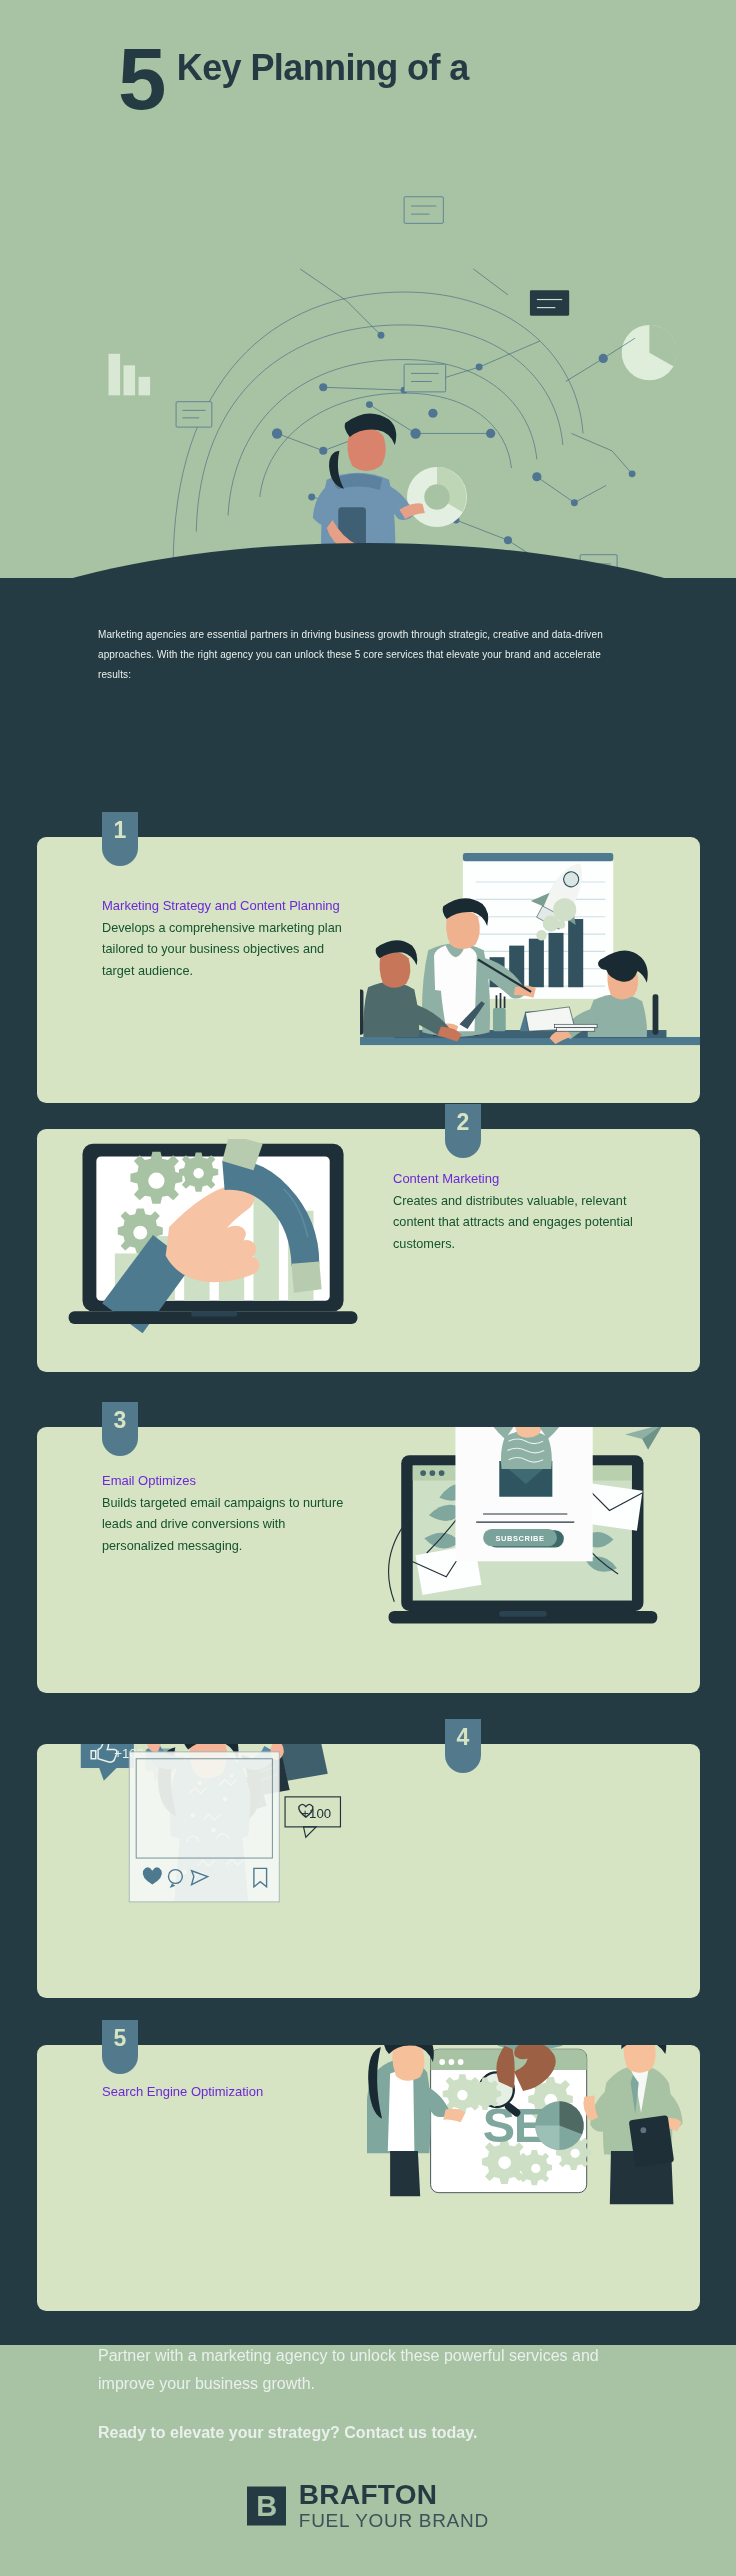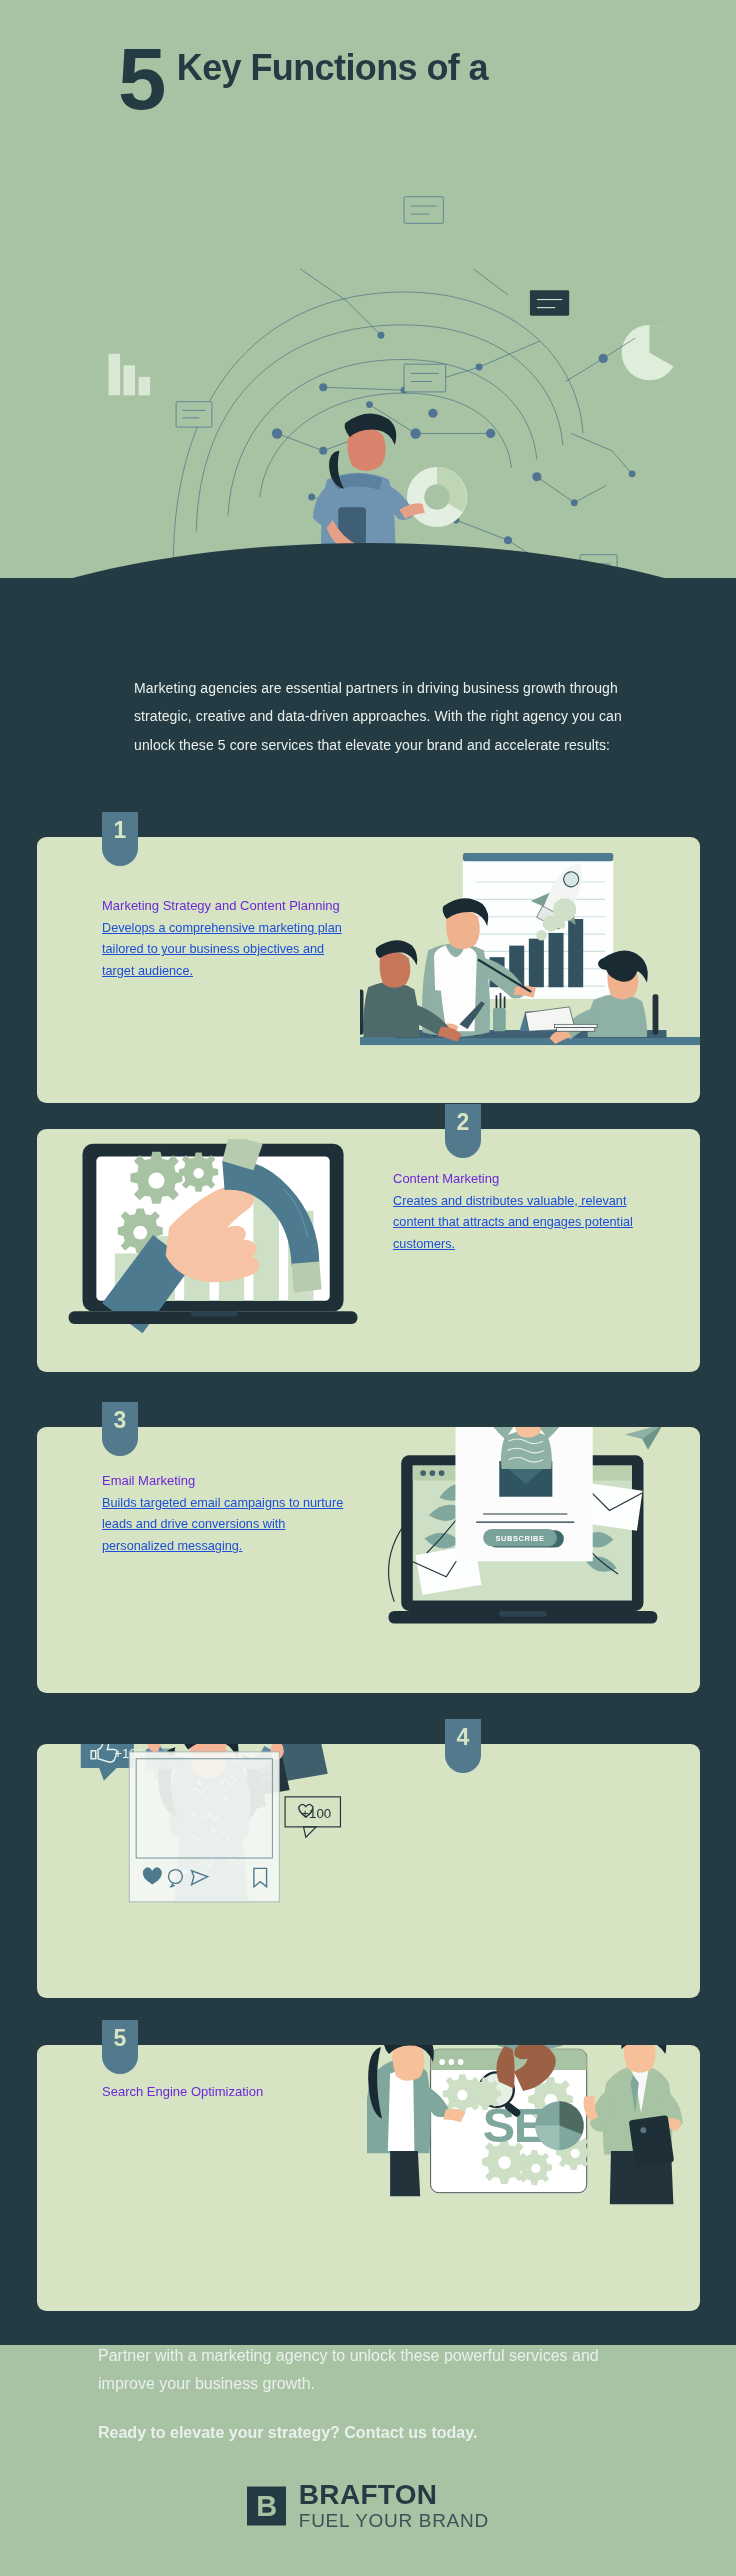--- a/index.html
+++ b/index.html
@@ -29,41 +29,41 @@
 
   
   .dark-band { position:absolute; left:0; top:578px; width:736px; height:1767px; background:#253b44; }
   .dark-cap {
     position:absolute; left:-92px; top:543px; width:921px; height:150px;
     background:#253b44; border-radius:50% 50% 0 0 / 100% 100% 0 0;
   }
 
   
   .intro {
-    position:absolute; left:98px; top:674px; width:520px;
-    color:#e9f0ec; font-size:14px; line-height:2.02; letter-spacing:0.1px;margin-left:36px;
+    position:absolute; left:98px; top:625px; width:520px;
+    color:#e9f0ec; font-size:10px; line-height:2.02; letter-spacing:0.1px;
   }
 
   
   .card {
     position:absolute; background:#d6e4c3; border-radius:9.2px; overflow:visible;
   }
   .card-inner { position:absolute; inset:0; border-radius:9.2px; overflow:hidden; }
   .badge {
     position:absolute; width:36px; height:54px; background:#527a8c;
     border-radius:0 0 18px 18px; display:flex; align-items:flex-start; justify-content:center;
     padding-top:7px; z-index:6;
   }
   .badge span { font-size:23px; font-weight:700; color:#d6e4c3; line-height:1; }
 
   .card-text { position:absolute; z-index:5; }
   .card-title {
     font-size:13px; font-weight:400; color:#6d28d9; line-height:1.24; margin-bottom:3.5px;
   }
-  .card-desc { font-size:12.7px; color:#1d4ed8; line-height:1.72;text-decoration:underline; }
+  .card-desc { font-size:12.7px; color:#14532d; line-height:1.72; }
 
   .card-art { position:absolute; z-index:3; }
 
   
   .outro {
     position:absolute; left:98px; top:2342px; width:520px; color:#e9f0ec;
     font-size:16px; line-height:1.76;
   }
   .outro .bold { font-weight:700; display:block; margin-top:21px; }
 
@@ -90,21 +90,21 @@
 </head>
 <body>
 
 <div class="page">
 
   <div class="hero">
 
     <div class="hero-title">
       <div class="big-five">5</div>
       <div class="title-lines">
-        <div>Key Functions of a</div>
+        <div>Key Planning of a</div>
       </div>
     </div>
 
     <svg class="hero-art" viewBox="0 0 1275 760">
 
       <g fill="#d9e8d4">
         <rect x="188" y="332" width="20" height="72"></rect>
         <rect x="214" y="352" width="20" height="52"></rect>
         <rect x="240" y="372" width="20" height="32"></rect>
       </g>
@@ -457,21 +457,21 @@
         <rect x="20" y="346" width="466" height="22" rx="10" fill="#1e2f38"></rect>
         <rect x="212" y="346" width="82" height="10" rx="4" fill="#2b4350"></rect>
 
         <g transform="translate(430,22)">
           <path d="M0 18 L 66 0 L 40 44 L 30 26 Z" fill="#8fb0a4"></path>
           <path d="M30 26 L 66 0 L 40 44 Z" fill="#6e9489"></path>
         </g>
       </svg>
 
       <div class="card-text" style="left:65px; top:46px; width:243px;">
-        <div class="card-title">Email Marketing</div>
+        <div class="card-title">Email Optimizes</div>
         <div class="card-desc">Builds targeted email campaigns to nurture leads and drive conversions with personalized messaging.</div>
       </div>
     </div>
     <div class="badge" style="left:65px; top:-25.4px;">
       <span>3</span>
     </div>
   </div>
 
   <div class="card" style="left:37px; top:1744px; width:663px; height:254px;">
     <div class="card-inner">

